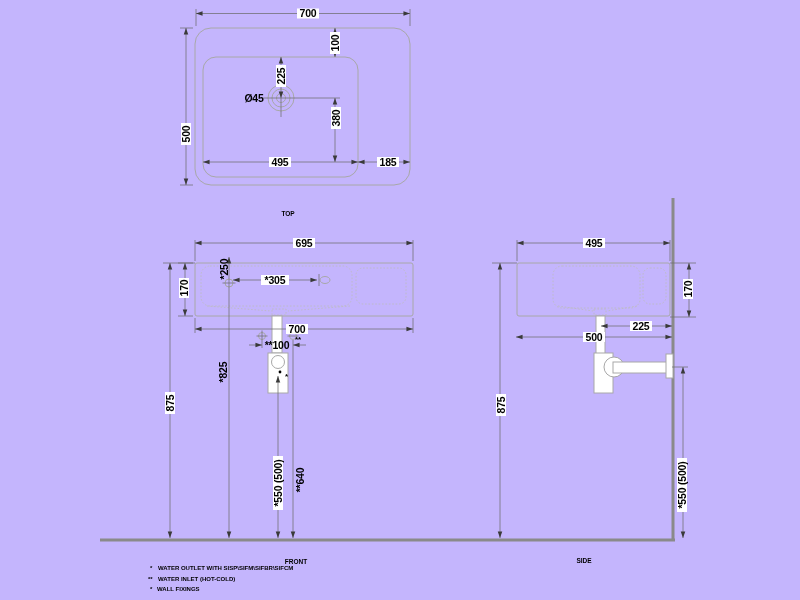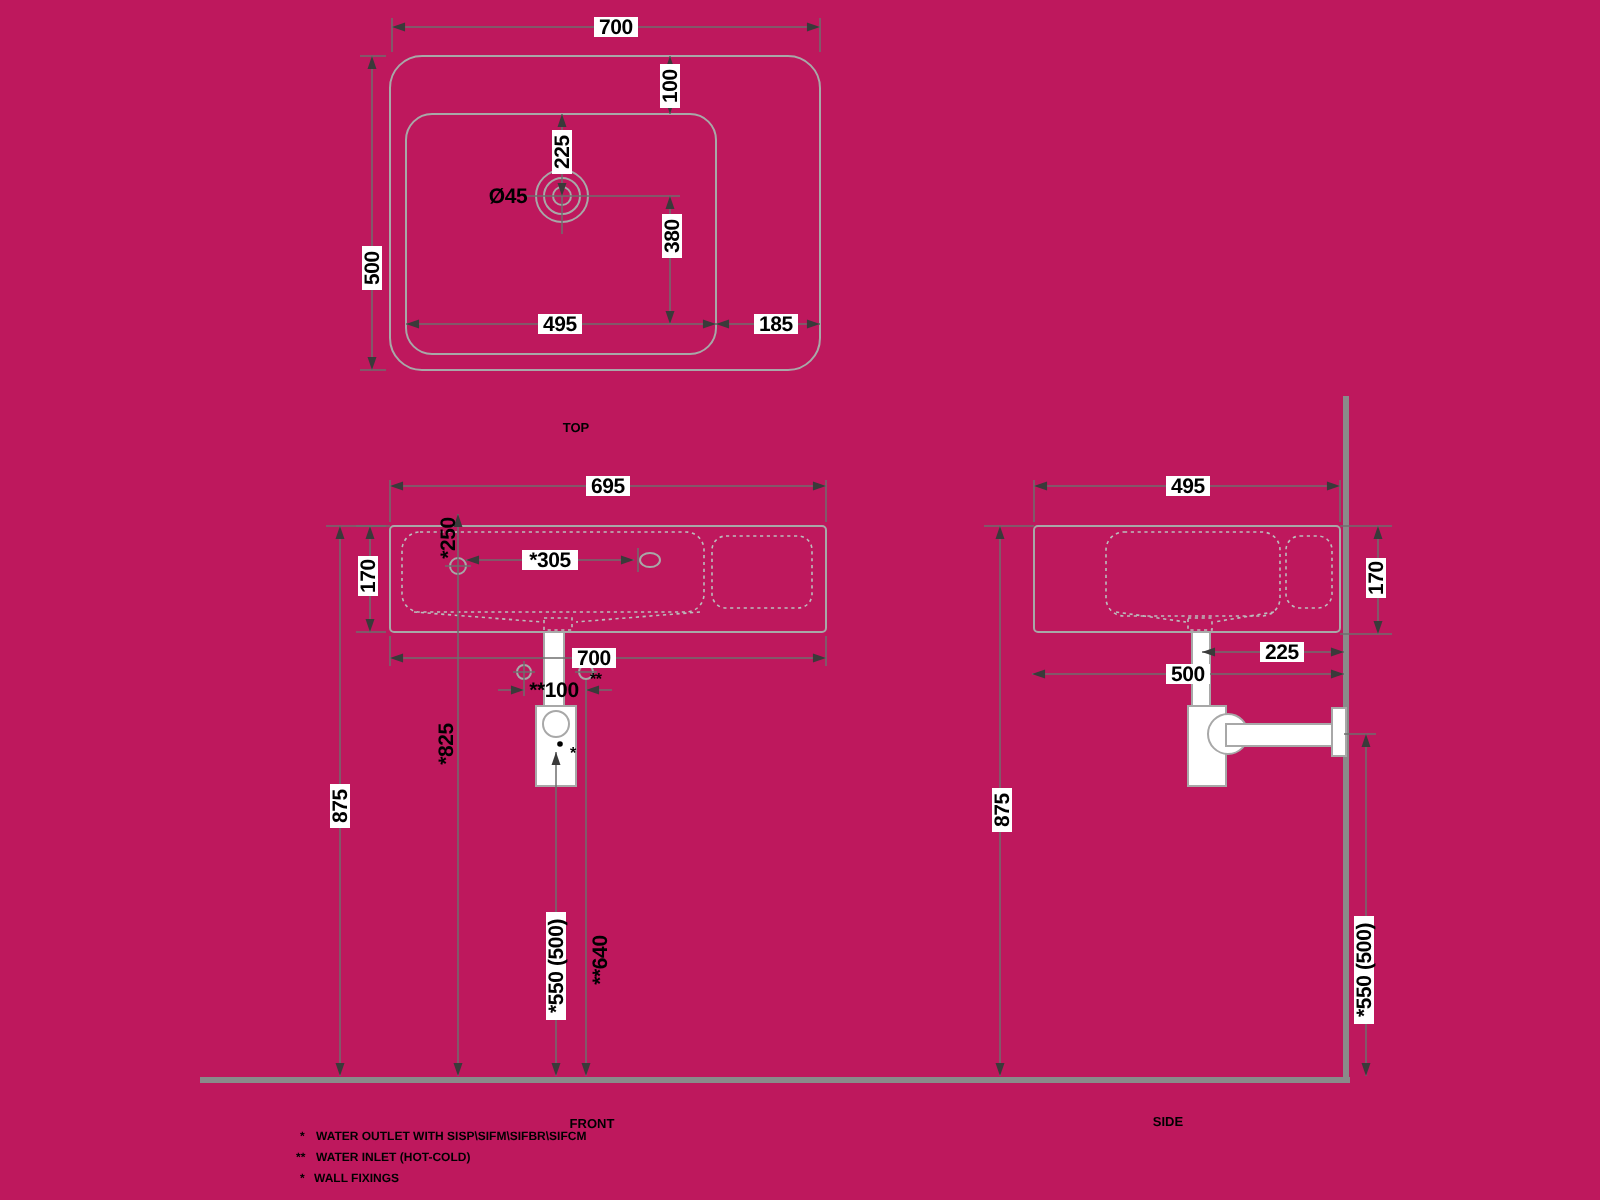--- a/index.html
+++ b/index.html
@@ -1,16 +1,16 @@
 <!DOCTYPE html>
 <html><head>
 <meta charset="utf-8">
 <style>
   html,body{margin:0;padding:0;background:#fff;}
-  .sheet{position:relative;width:800px;height:600px;background:#be185d;overflow:hidden;
+  .sheet{position:relative;width:800px;height:600px;background:#c4b5fd;overflow:hidden;
          font-family:"Liberation Sans",sans-serif;text-align:center;}
   svg text{font-family:"Liberation Sans",sans-serif;font-weight:bold;font-size:10.5px;
            fill:#000;letter-spacing:-0.2px;}
   svg text.lbl{font-size:6.5px;letter-spacing:0;}
   svg text.note{font-size:6px;letter-spacing:0;}
   svg text.tiny{font-size:8px;}
   .geo{stroke:#a8a8a8;fill:none;stroke-width:1;}
   .geow{stroke:#a8a8a8;fill:#fff;stroke-width:1;}
   .dotl{stroke:#bcbcbc;fill:none;stroke-width:0.8;stroke-dasharray:1.6 1.8;}
   .dim{stroke:#6e6e6e;fill:none;stroke-width:0.75;}

